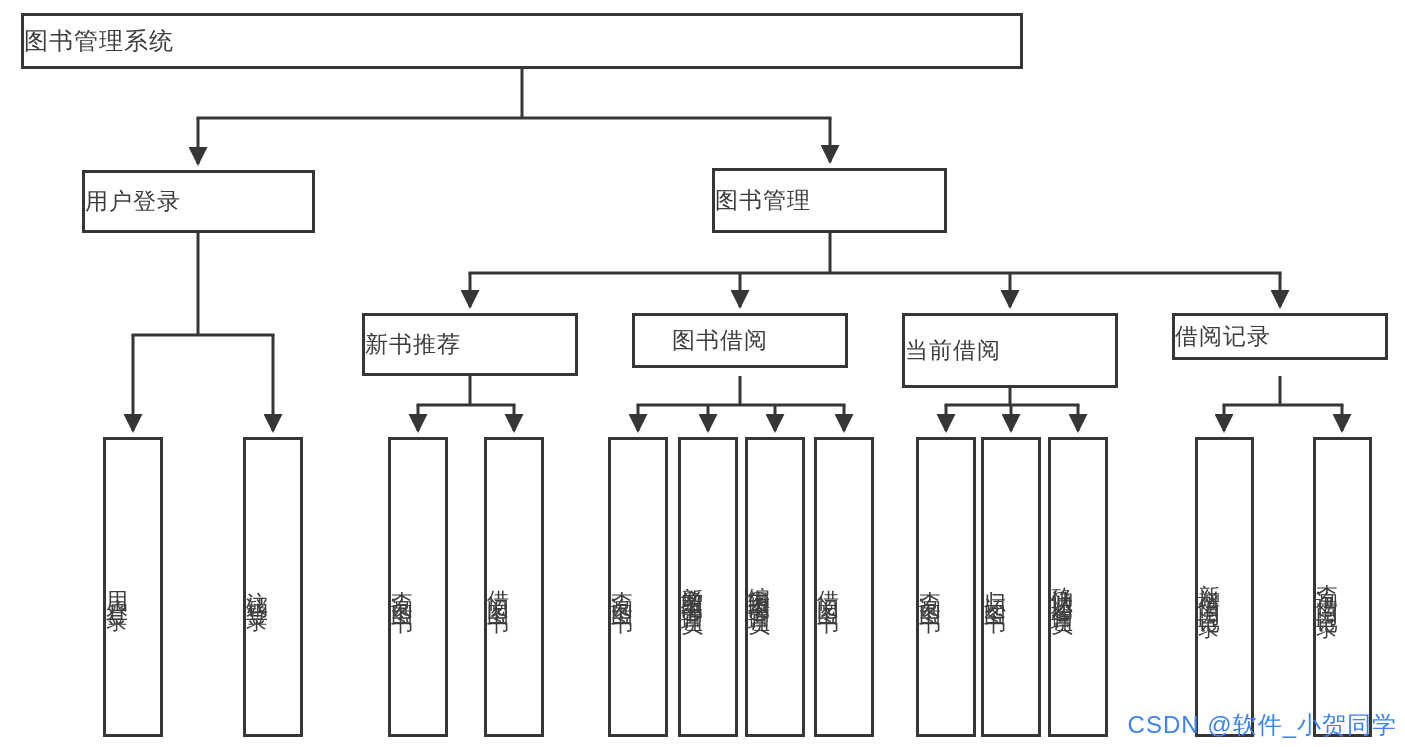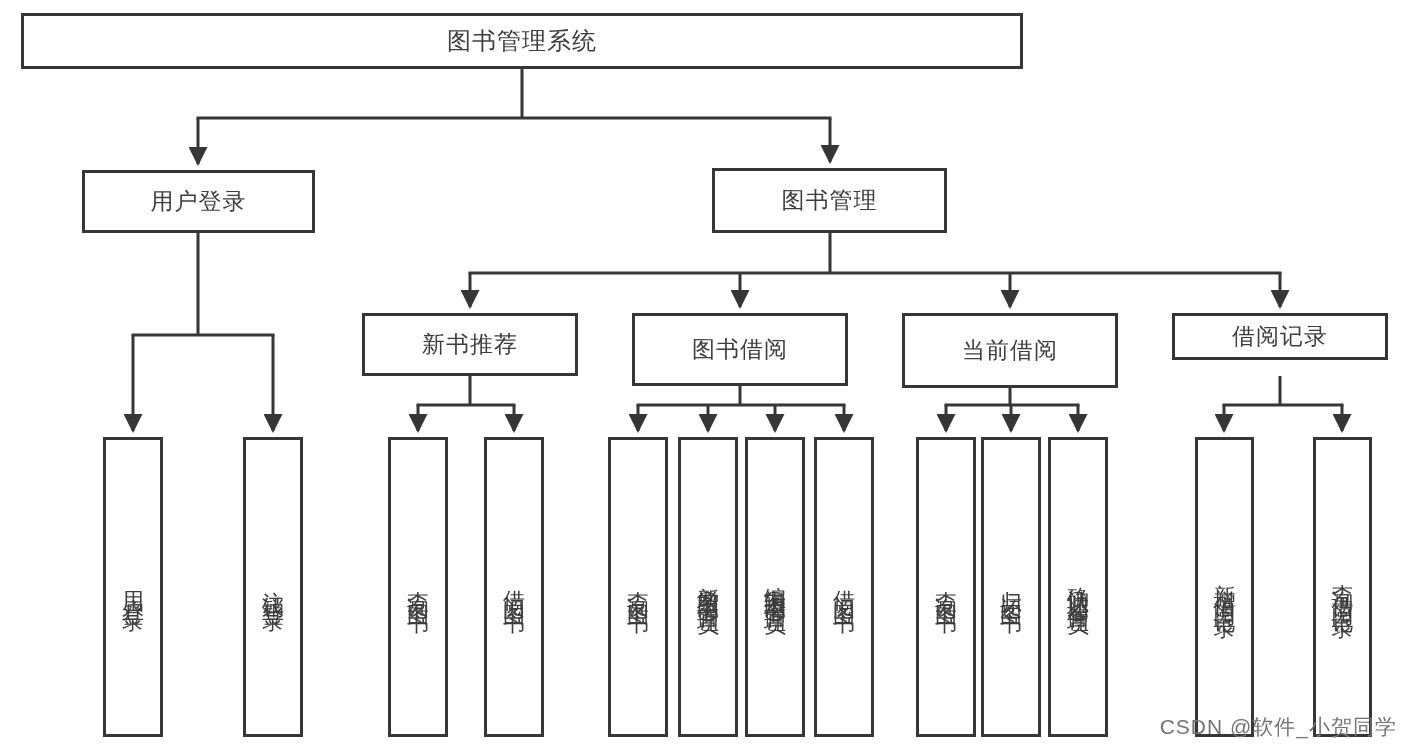--- a/index.html
+++ b/index.html
@@ -21,43 +21,42 @@
     width: 1405px;
     height: 747px;
     pointer-events: none;
   }
   .node {
     position: absolute;
     background: #ffffff;
     border: 3px solid #363636;
     display: flex;
     align-items: center;
-    justify-content: center;
     font-size: 23px;
     letter-spacing: 1px;
     color: #3d3d3d;
     text-align: center;
   }
   .node.leaf {
     font-size: 22px;
   }
   .vtext {
     writing-mode: vertical-lr;
     text-orientation: mixed;
     letter-spacing: 7px;
     line-height: 1;
     white-space: nowrap;
   }
   .watermark {
     position: absolute;
     right: 8px;
     bottom: 6px;
-    font-size: 21px;
+    font-size: 24px;
     letter-spacing: 1px;
-    color: #737373;
+    color: #3b82f6;
     white-space: nowrap;
   }
 </style>
 </head>
 <body>
 
 <div class="canvas">
 
   <svg class="connectors" width="1405" height="747" viewBox="0 0 1405 747" xmlns="http://www.w3.org/2000/svg">
     <defs>
@@ -103,21 +102,21 @@
   <div class="node" style="left:82px; top:170px; width:233px; height:63px;">
     <span>用户登录</span>
   </div>
   <div class="node" style="left:362px; top:313px; width:216px; height:63px;">
     <span>新书推荐</span>
   </div>
 
   <div class="node" style="left:712px; top:168px; width:235px; height:65px;">
     <span>图书管理</span>
   </div>
-  <div class="node" style="left:632px; top:313px; width:216px; height:73px;">
+  <div class="node" style="left:632px; top:313px; width:216px; height:55px;padding-left:37px;">
     <span>图书借阅</span>
   </div>
   <div class="node" style="left:902px; top:313px; width:216px; height:75px;">
     <span>当前借阅</span>
   </div>
   <div class="node" style="left:1172px; top:313px; width:216px; height:47px;">
     <span>借阅记录</span>
   </div>
 
   <div class="node leaf" style="left:103px; top:437px; width:60px; height:300px;">

